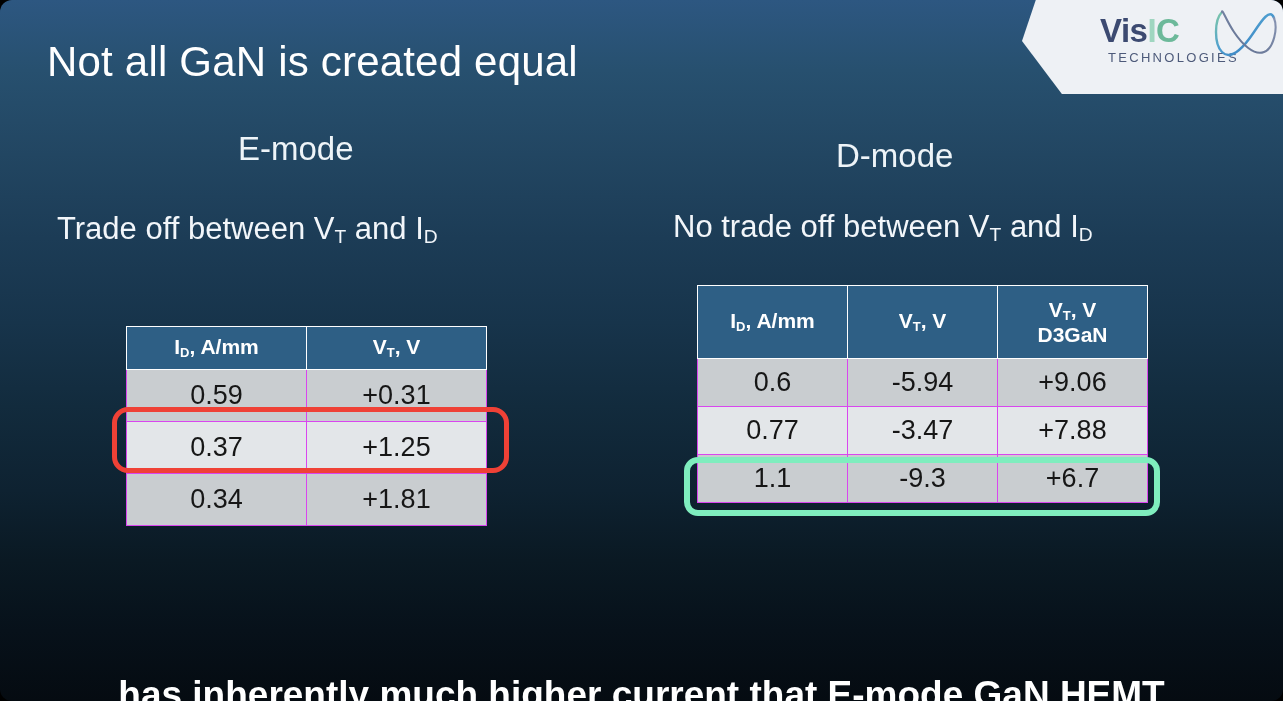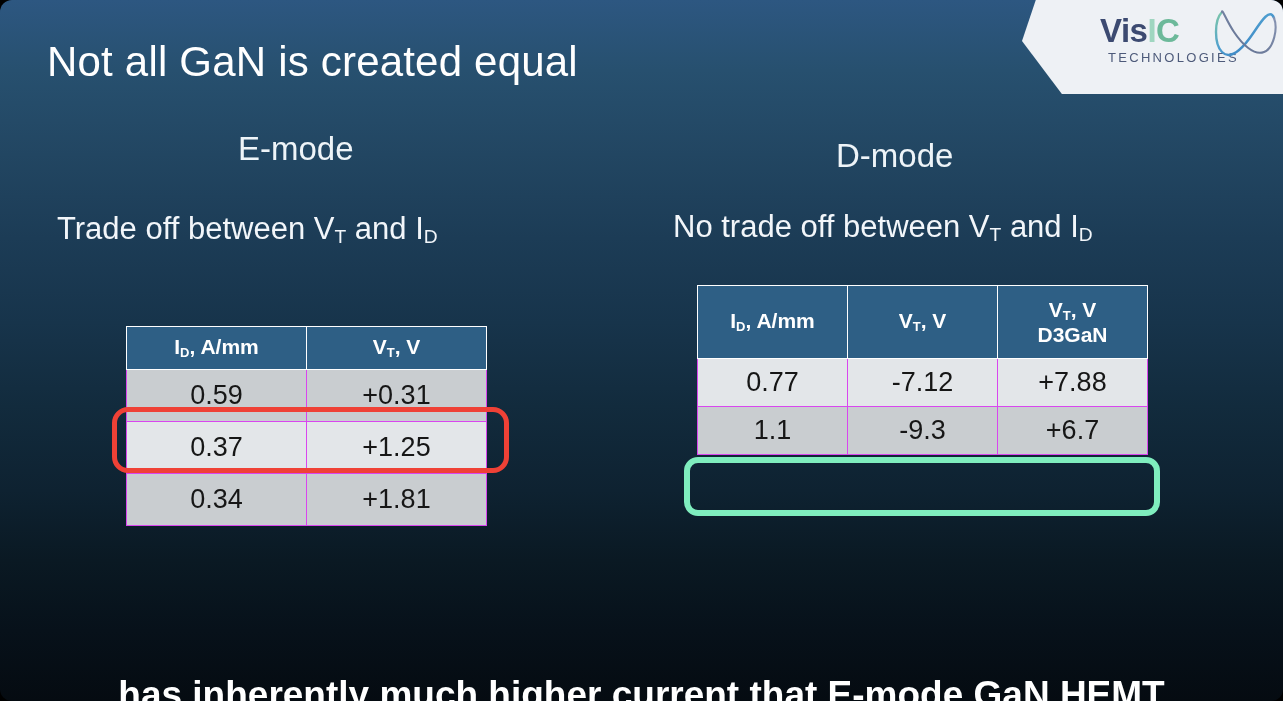--- a/index.html
+++ b/index.html
@@ -254,23 +254,28 @@
 
   <table class="tbl" id="table-dmode">
     <thead>
       <tr>
         <th><span>I</span><sub>D</sub><span>, A/mm</span></th>
         <th><span>V</span><sub>T</sub><span>, V</span></th>
         <th><span>V</span><sub>T</sub><span>, V</span><br><span>D3GaN</span></th>
       </tr>
     </thead>
     <tbody>
+      <tr class="shade-a">
+        <td>0.6</td>
+        <td>-5.94</td>
+        <td>+9.06</td>
+      </tr>
       <tr class="shade-b">
         <td>0.77</td>
-        <td>-7.12</td>
+        <td>-3.47</td>
         <td>+7.88</td>
       </tr>
       <tr class="shade-a">
         <td>1.1</td>
         <td>-9.3</td>
         <td>+6.7</td>
       </tr>
     </tbody>
   </table>
   <div class="hl" id="hl-green"></div>

